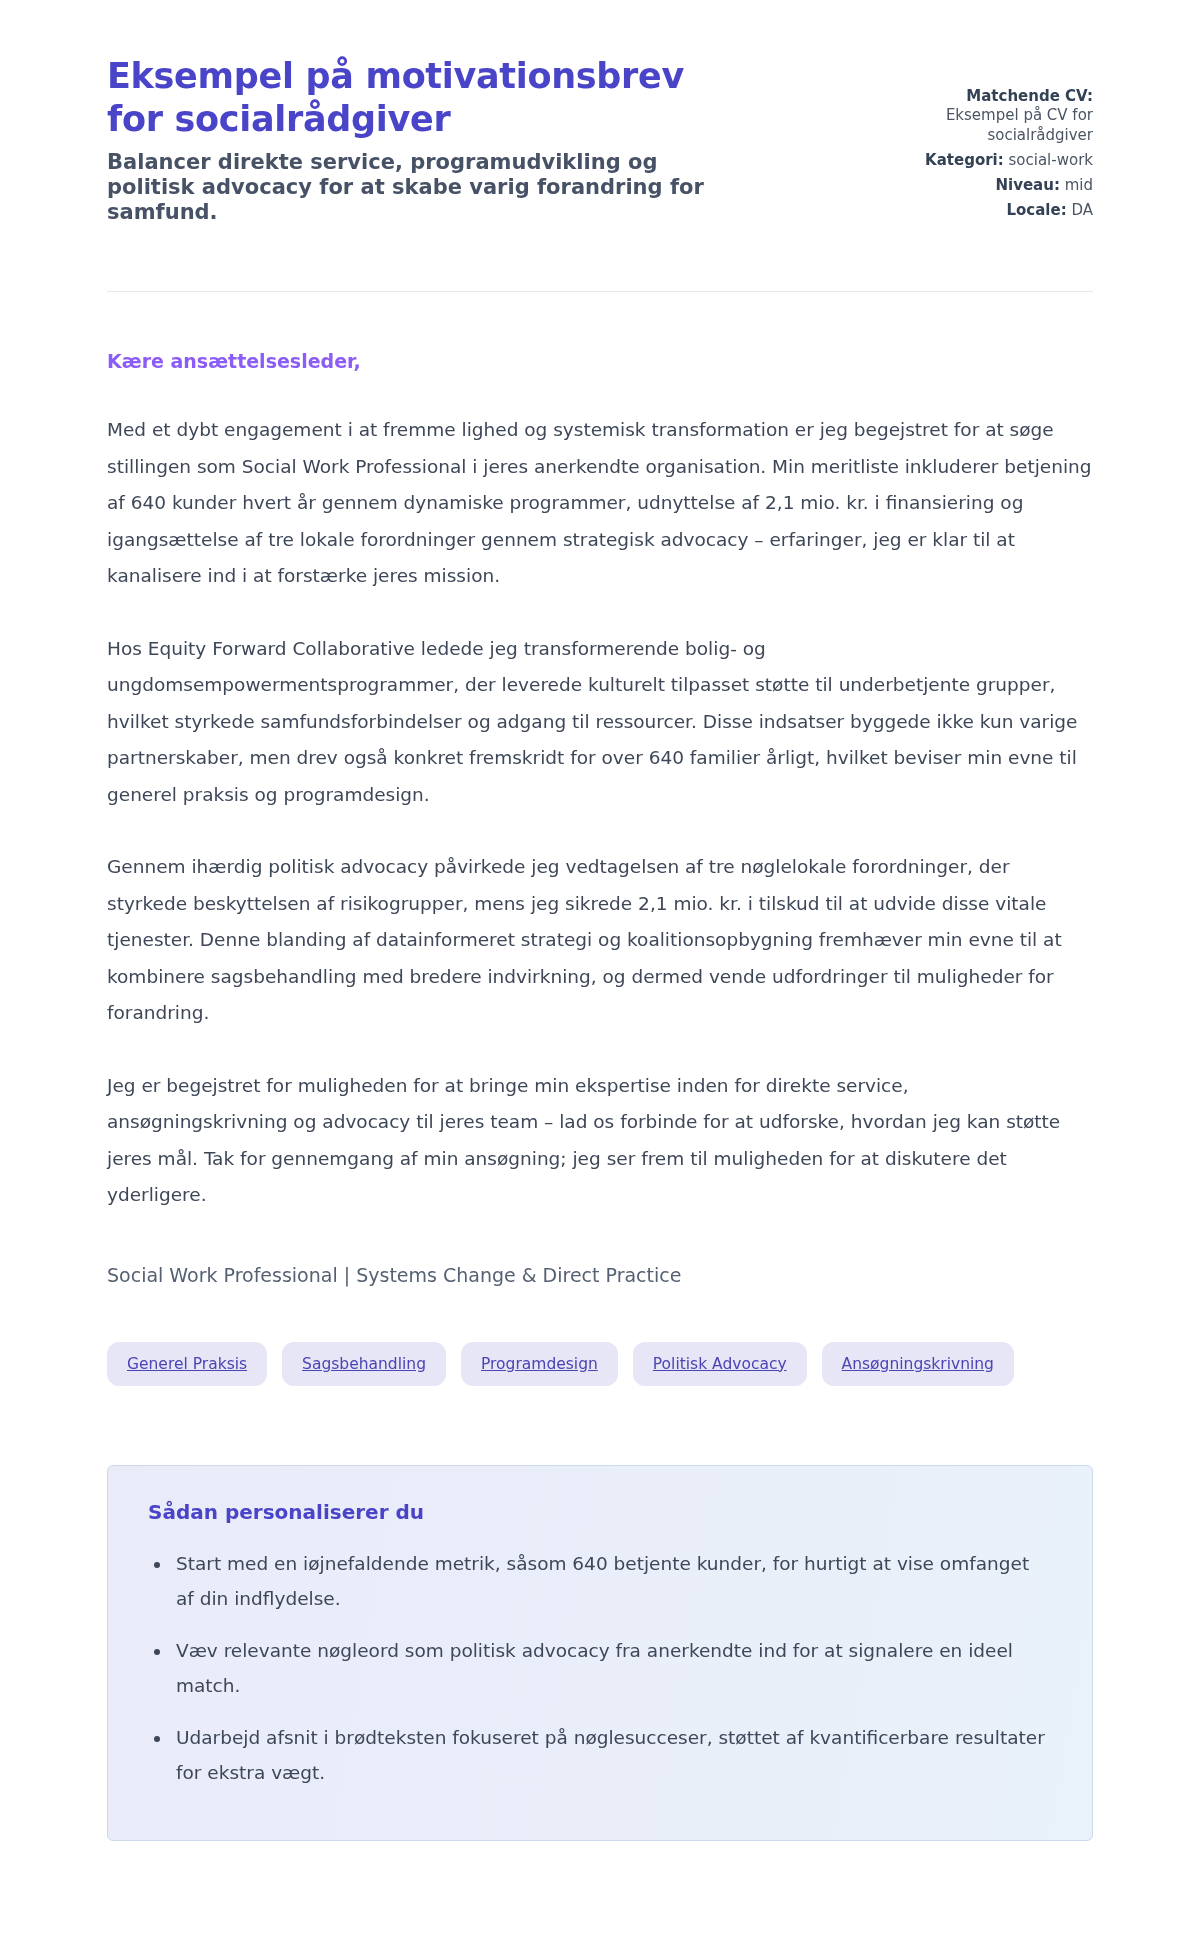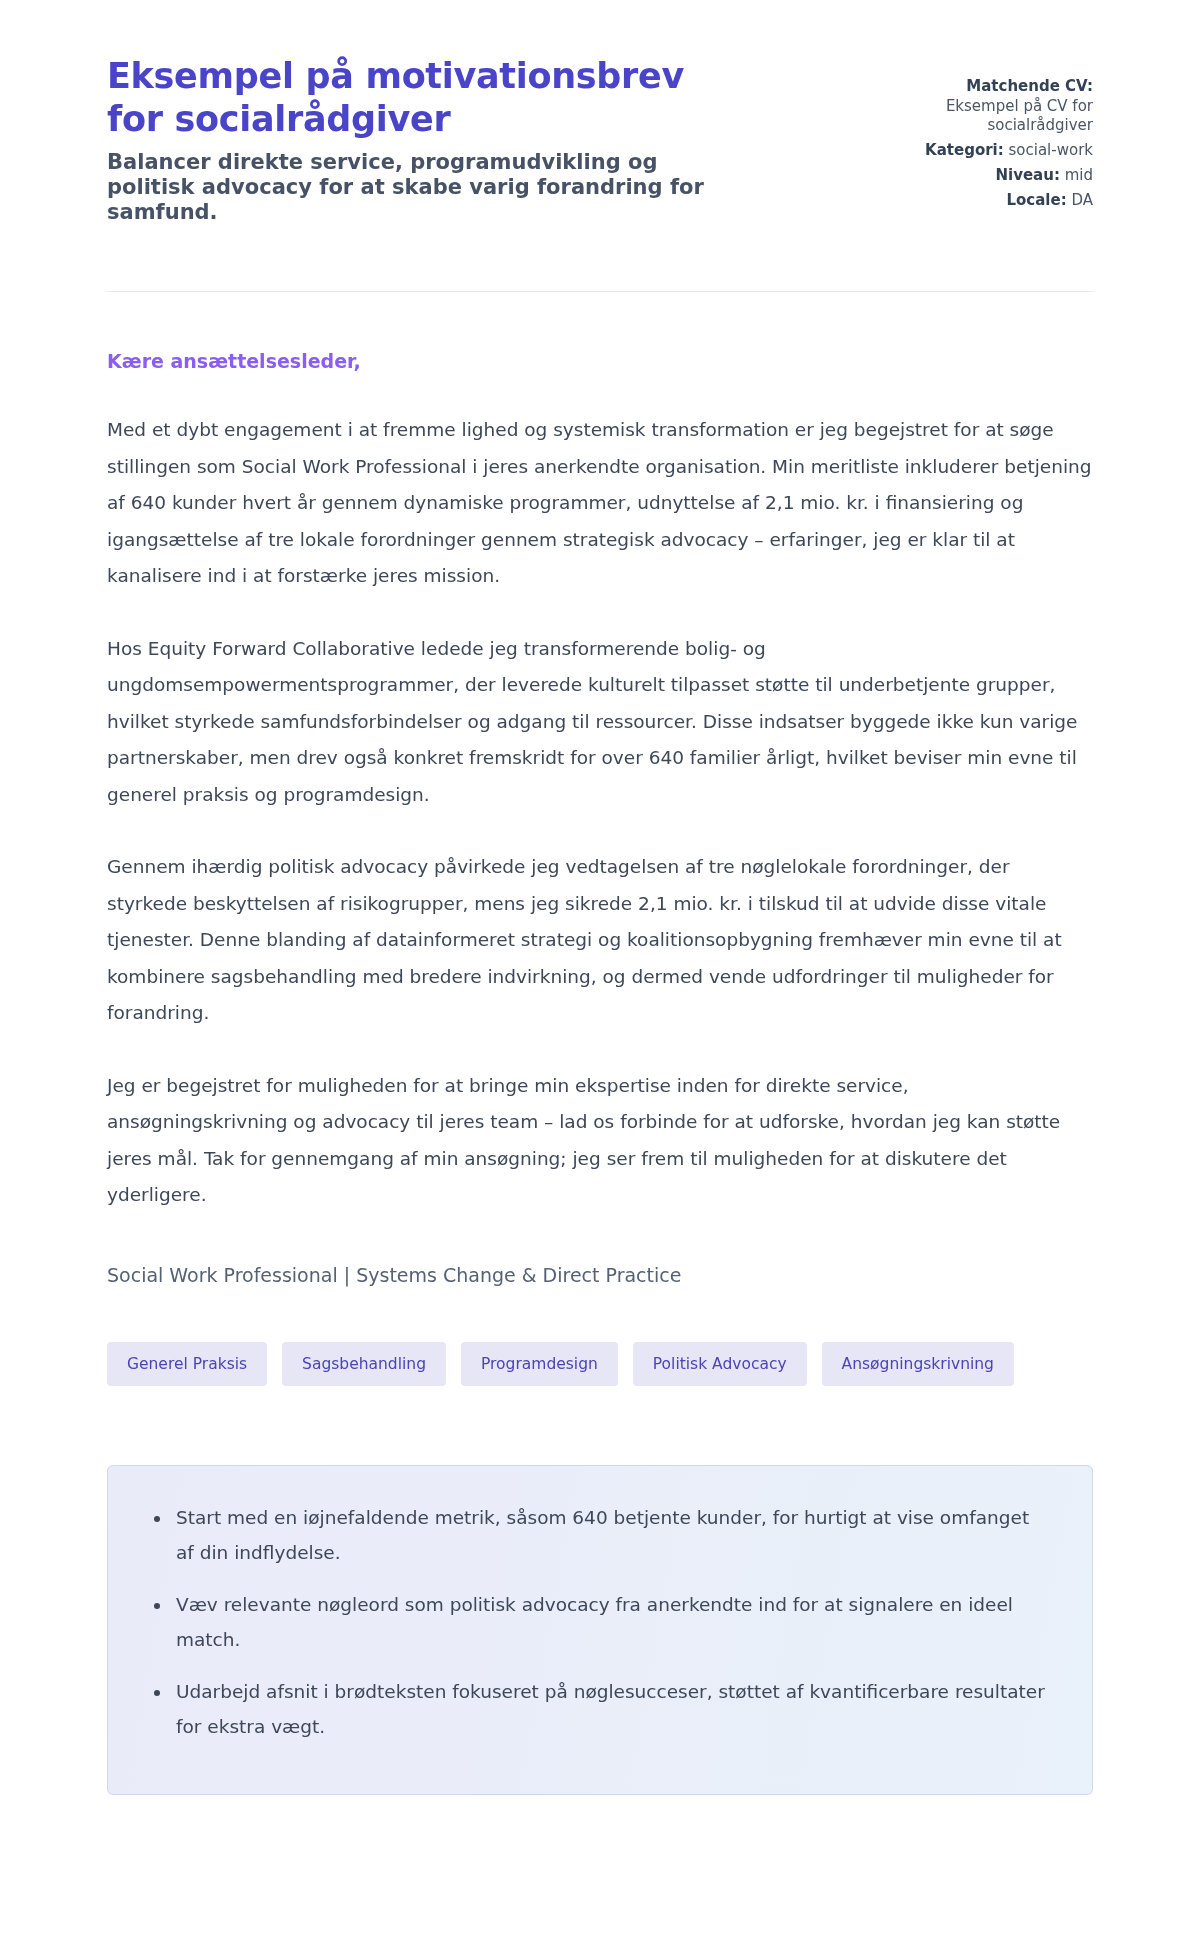--- a/index.html
+++ b/index.html
@@ -10,21 +10,21 @@
     width: 1200px;
   }
   .page {
     width: 986px;
     margin: 0 auto;
     padding-top: 55px;
     padding-bottom: 64px;
   }
 
   
-  .header { display: flex; align-items: center; justify-content: space-between; }
+  .header { display: flex; align-items: flex-end; justify-content: space-between; }
   .title-block { max-width: 680px; }
   .page-title {
     color: #4a44c8;
     font-size: 35px;
     font-weight: bold;
     line-height: 1.24;
     letter-spacing: -0.3px;
     max-width: 640px;
   }
   .page-subtitle {
@@ -86,23 +86,24 @@
     margin-top: 56px;
     display: flex;
     flex-wrap: wrap;
     gap: 15px;
   }
   .tag {
     background: #e6e6f7;
     color: #4b44b4;
     font-size: 15.5px;
     padding: 13px 20px;
-    border-radius: 4px;
+    border-radius: 12px;
     white-space: nowrap;
     cursor: pointer;
+    text-decoration: underline;
   }
 
   
   .tips-box {
     margin-top: 79px;
     background: linear-gradient(100deg, #eaebf9 0%, #e9f1fa 100%);
     border: 1px solid #cdd9ec;
     border-radius: 6px;
     padding: 34px 40px 38px 40px;
   }
@@ -172,20 +173,21 @@
 
   <div class="tags">
       <span class="tag">Generel Praksis</span>
       <span class="tag">Sagsbehandling</span>
       <span class="tag">Programdesign</span>
       <span class="tag">Politisk Advocacy</span>
       <span class="tag">Ansøgningskrivning</span>
     </div>
 
   <div class="tips-box">
+    <div class="tips-title">Sådan personaliserer du</div>
     <ul class="tips-list">
         <li>Start med en iøjnefaldende metrik, såsom 640 betjente kunder, for hurtigt at vise omfanget af din indflydelse.</li>
         <li>Væv relevante nøgleord som politisk advocacy fra anerkendte ind for at signalere en ideel match.</li>
         <li>Udarbejd afsnit i brødteksten fokuseret på nøglesucceser, støttet af kvantificerbare resultater for ekstra vægt.</li>
       </ul>
   </div>
 
 </div>
 
 </body></html>

